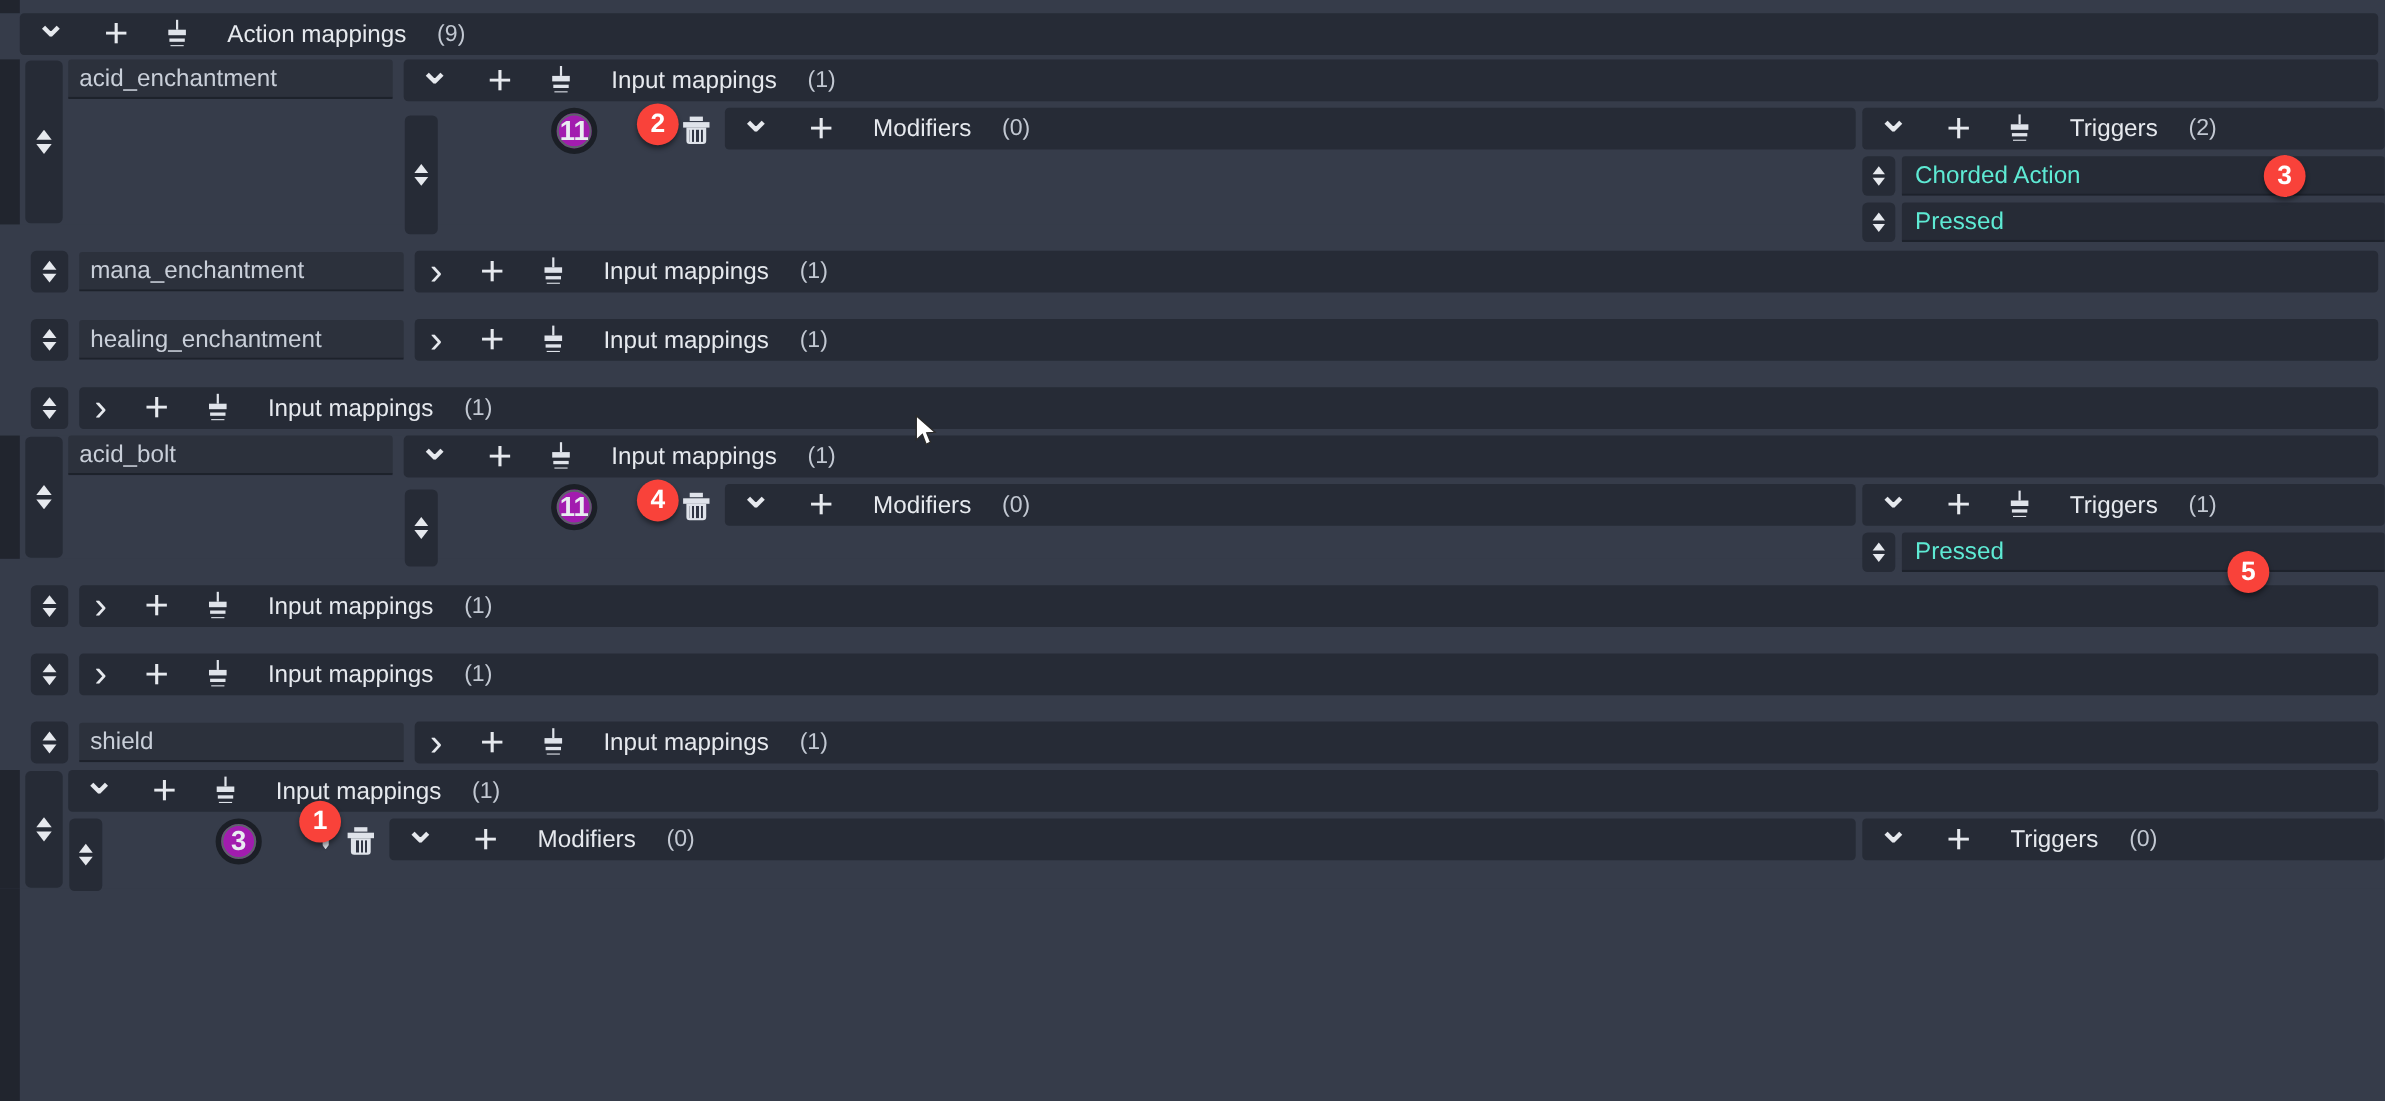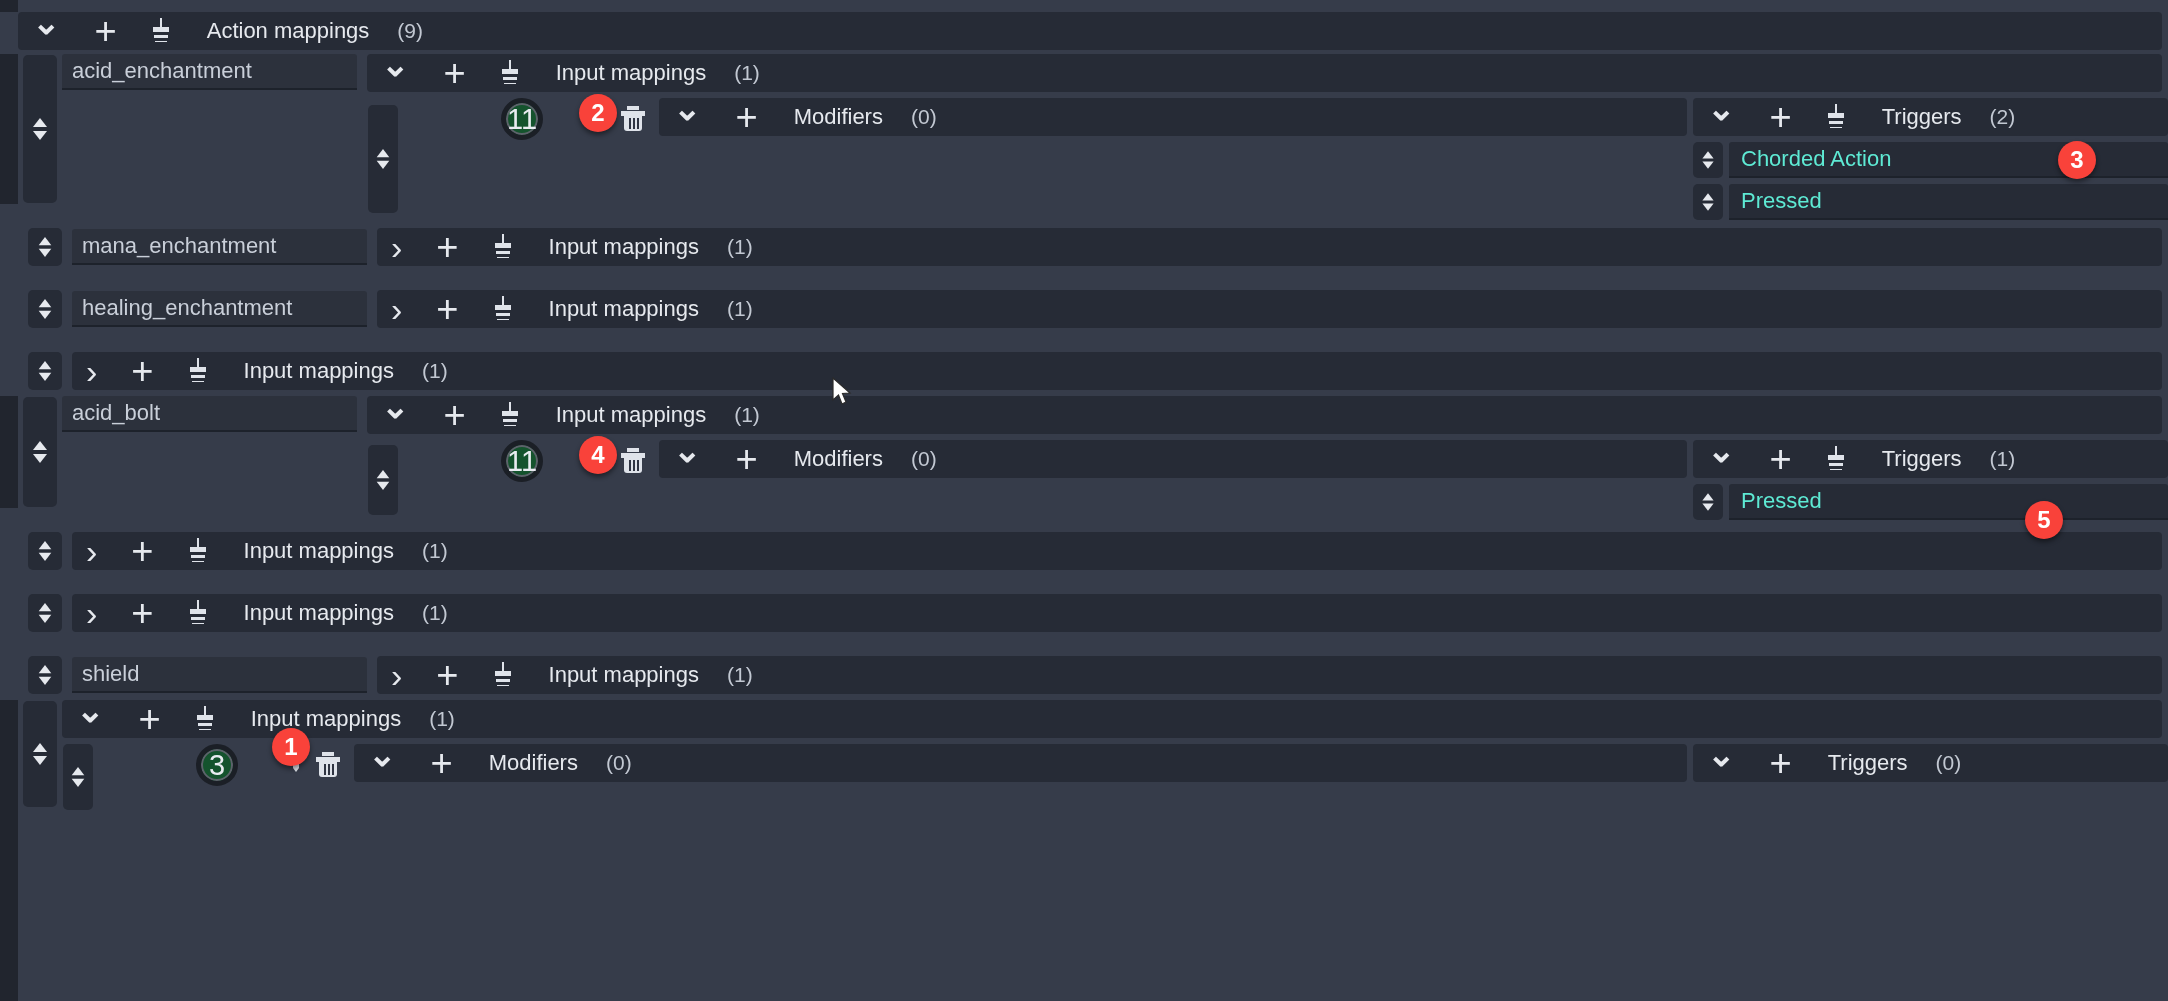--- a/index.html
+++ b/index.html
@@ -84,24 +84,24 @@
     display: flex; align-items: center;
     padding: 0 12px;
     height: 36px;
     flex: 1 1 auto;
     position: relative;
   }
 
   
   .keybadge {
     width: 42px; height: 42px; border-radius: 50%;
-    background: #14532d;
+    background: #a21caf;
     border: 5px solid #1b1f26;
     color: #e9ecf1;
-    font-size: 29px; font-weight: normal;
+    font-size: 25px; font-weight: bold;
     display: flex; align-items: center; justify-content: center;
     box-shadow: inset 0 0 0 2px #5d626b;
   }
 
   
   .marker {
     position: absolute;
     width: 38px; height: 38px;
     border-radius: 50%;
     background: #f9423a;

